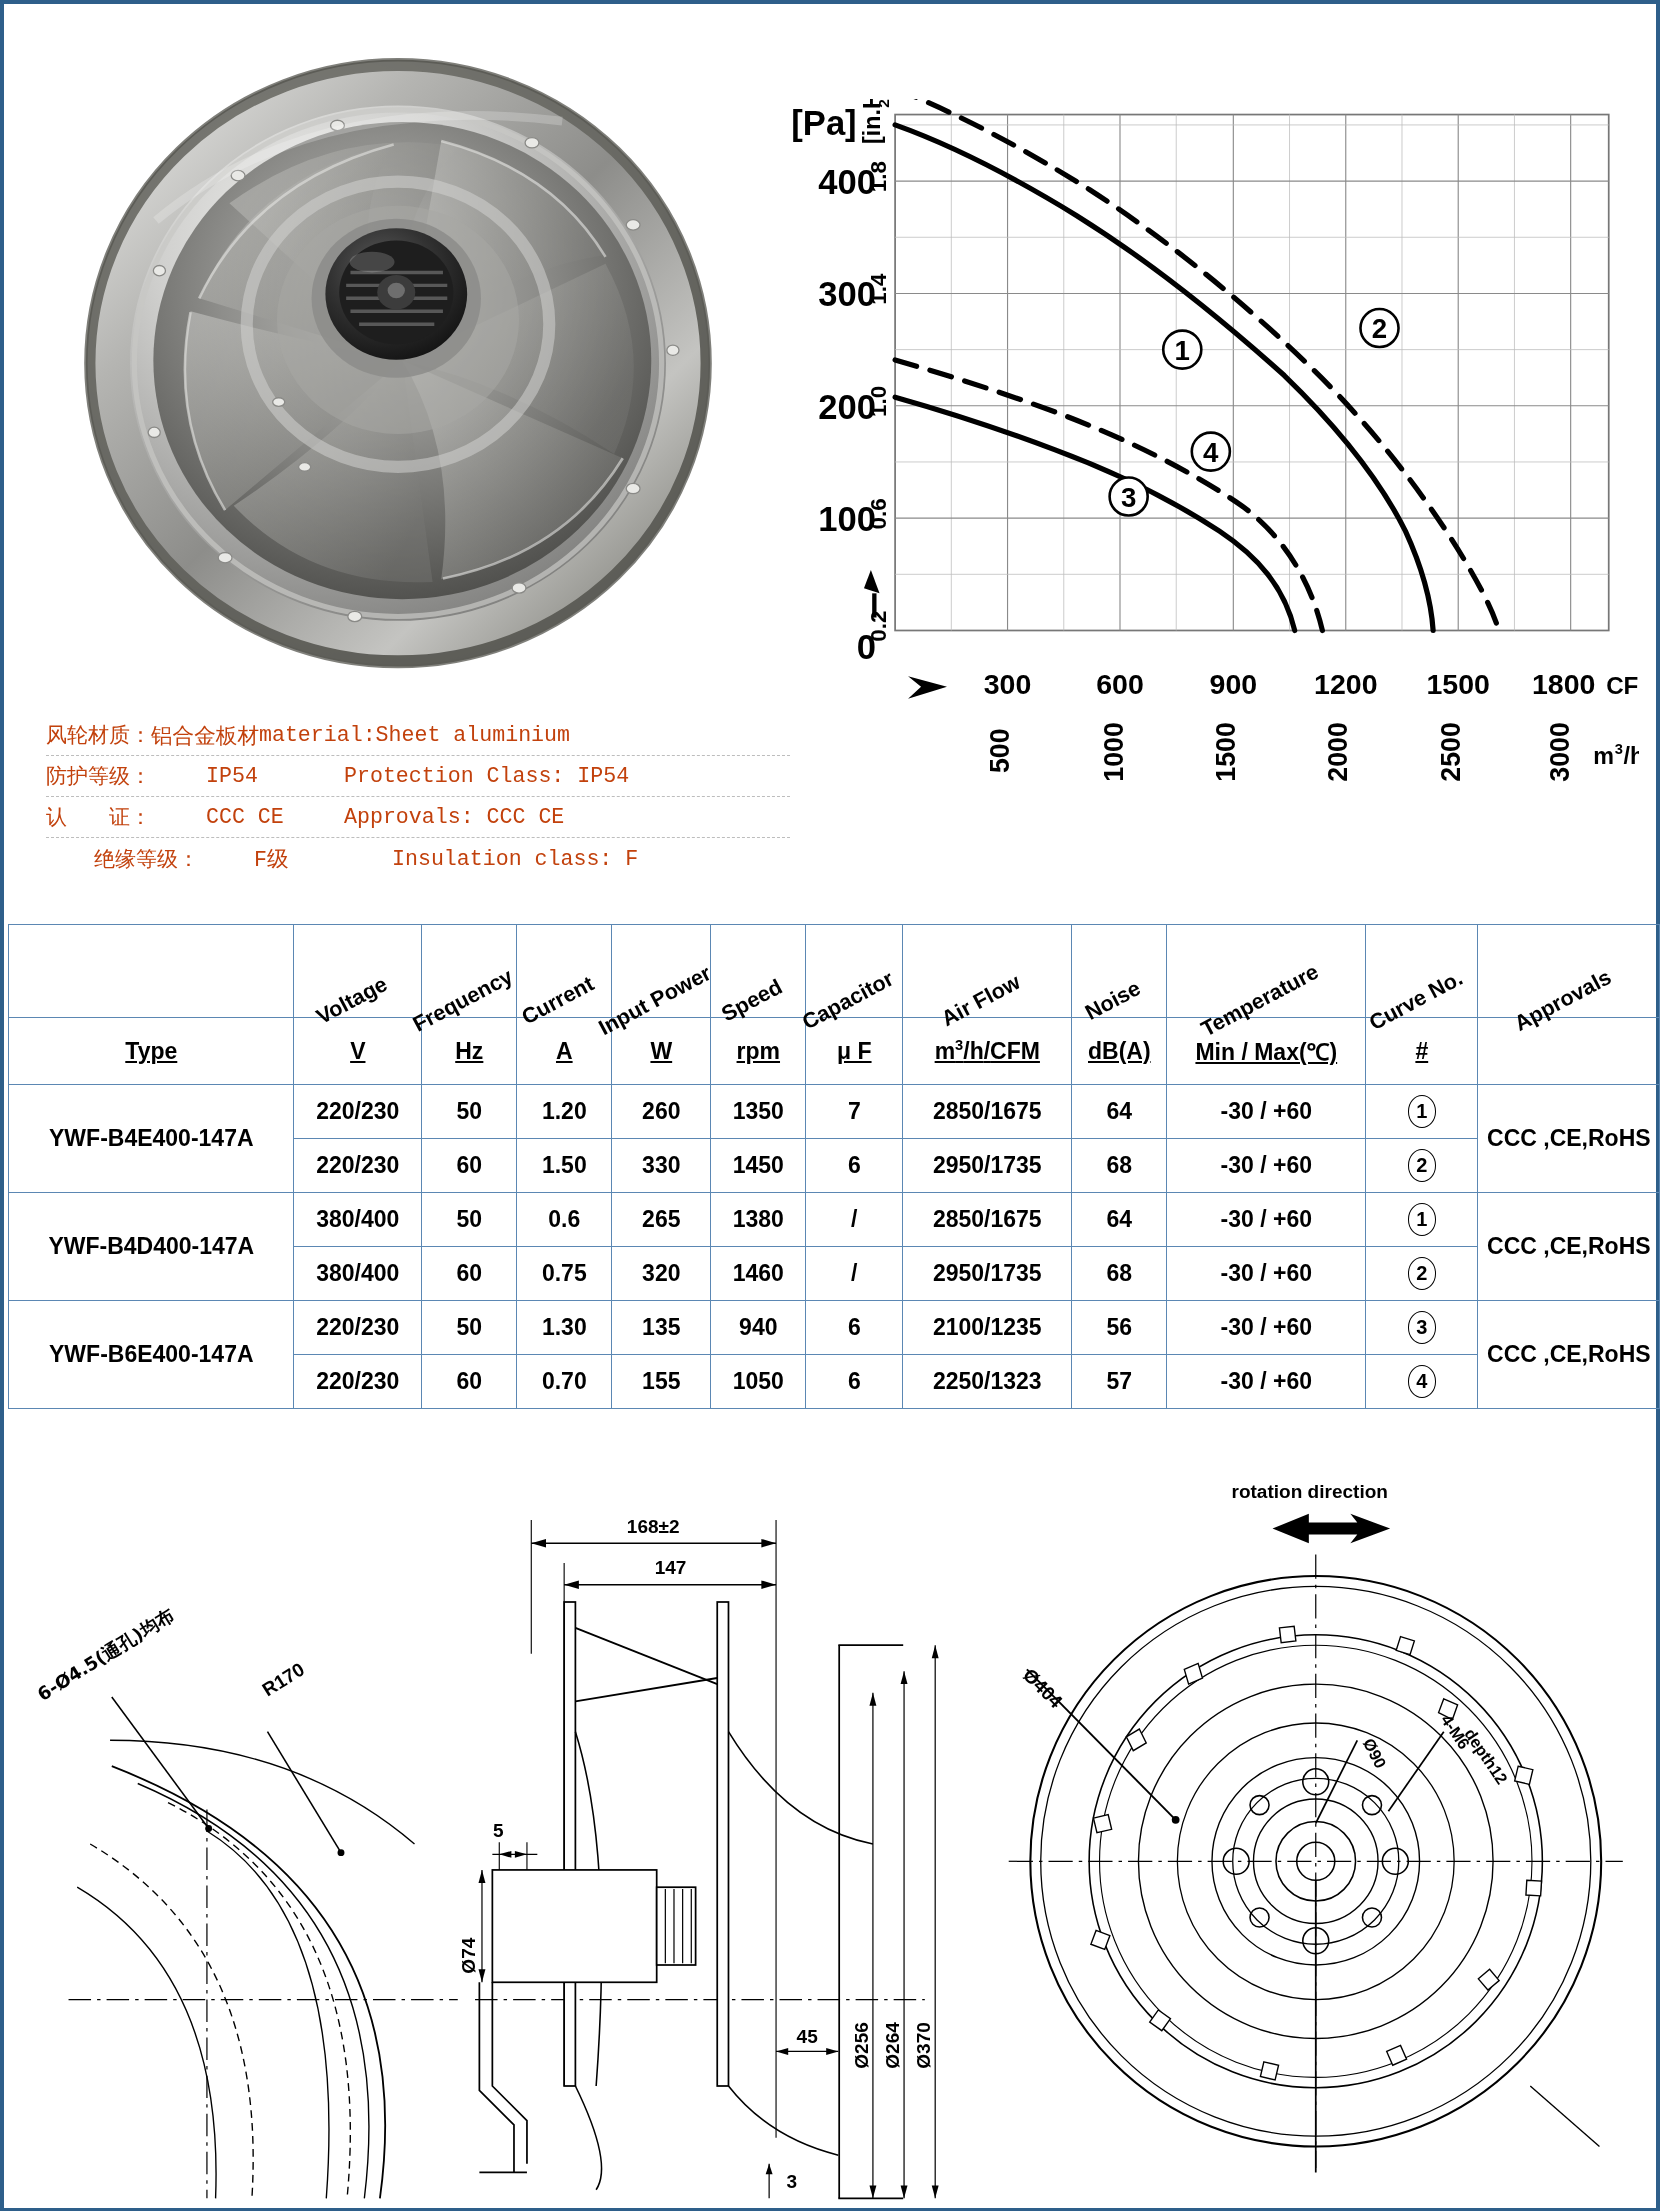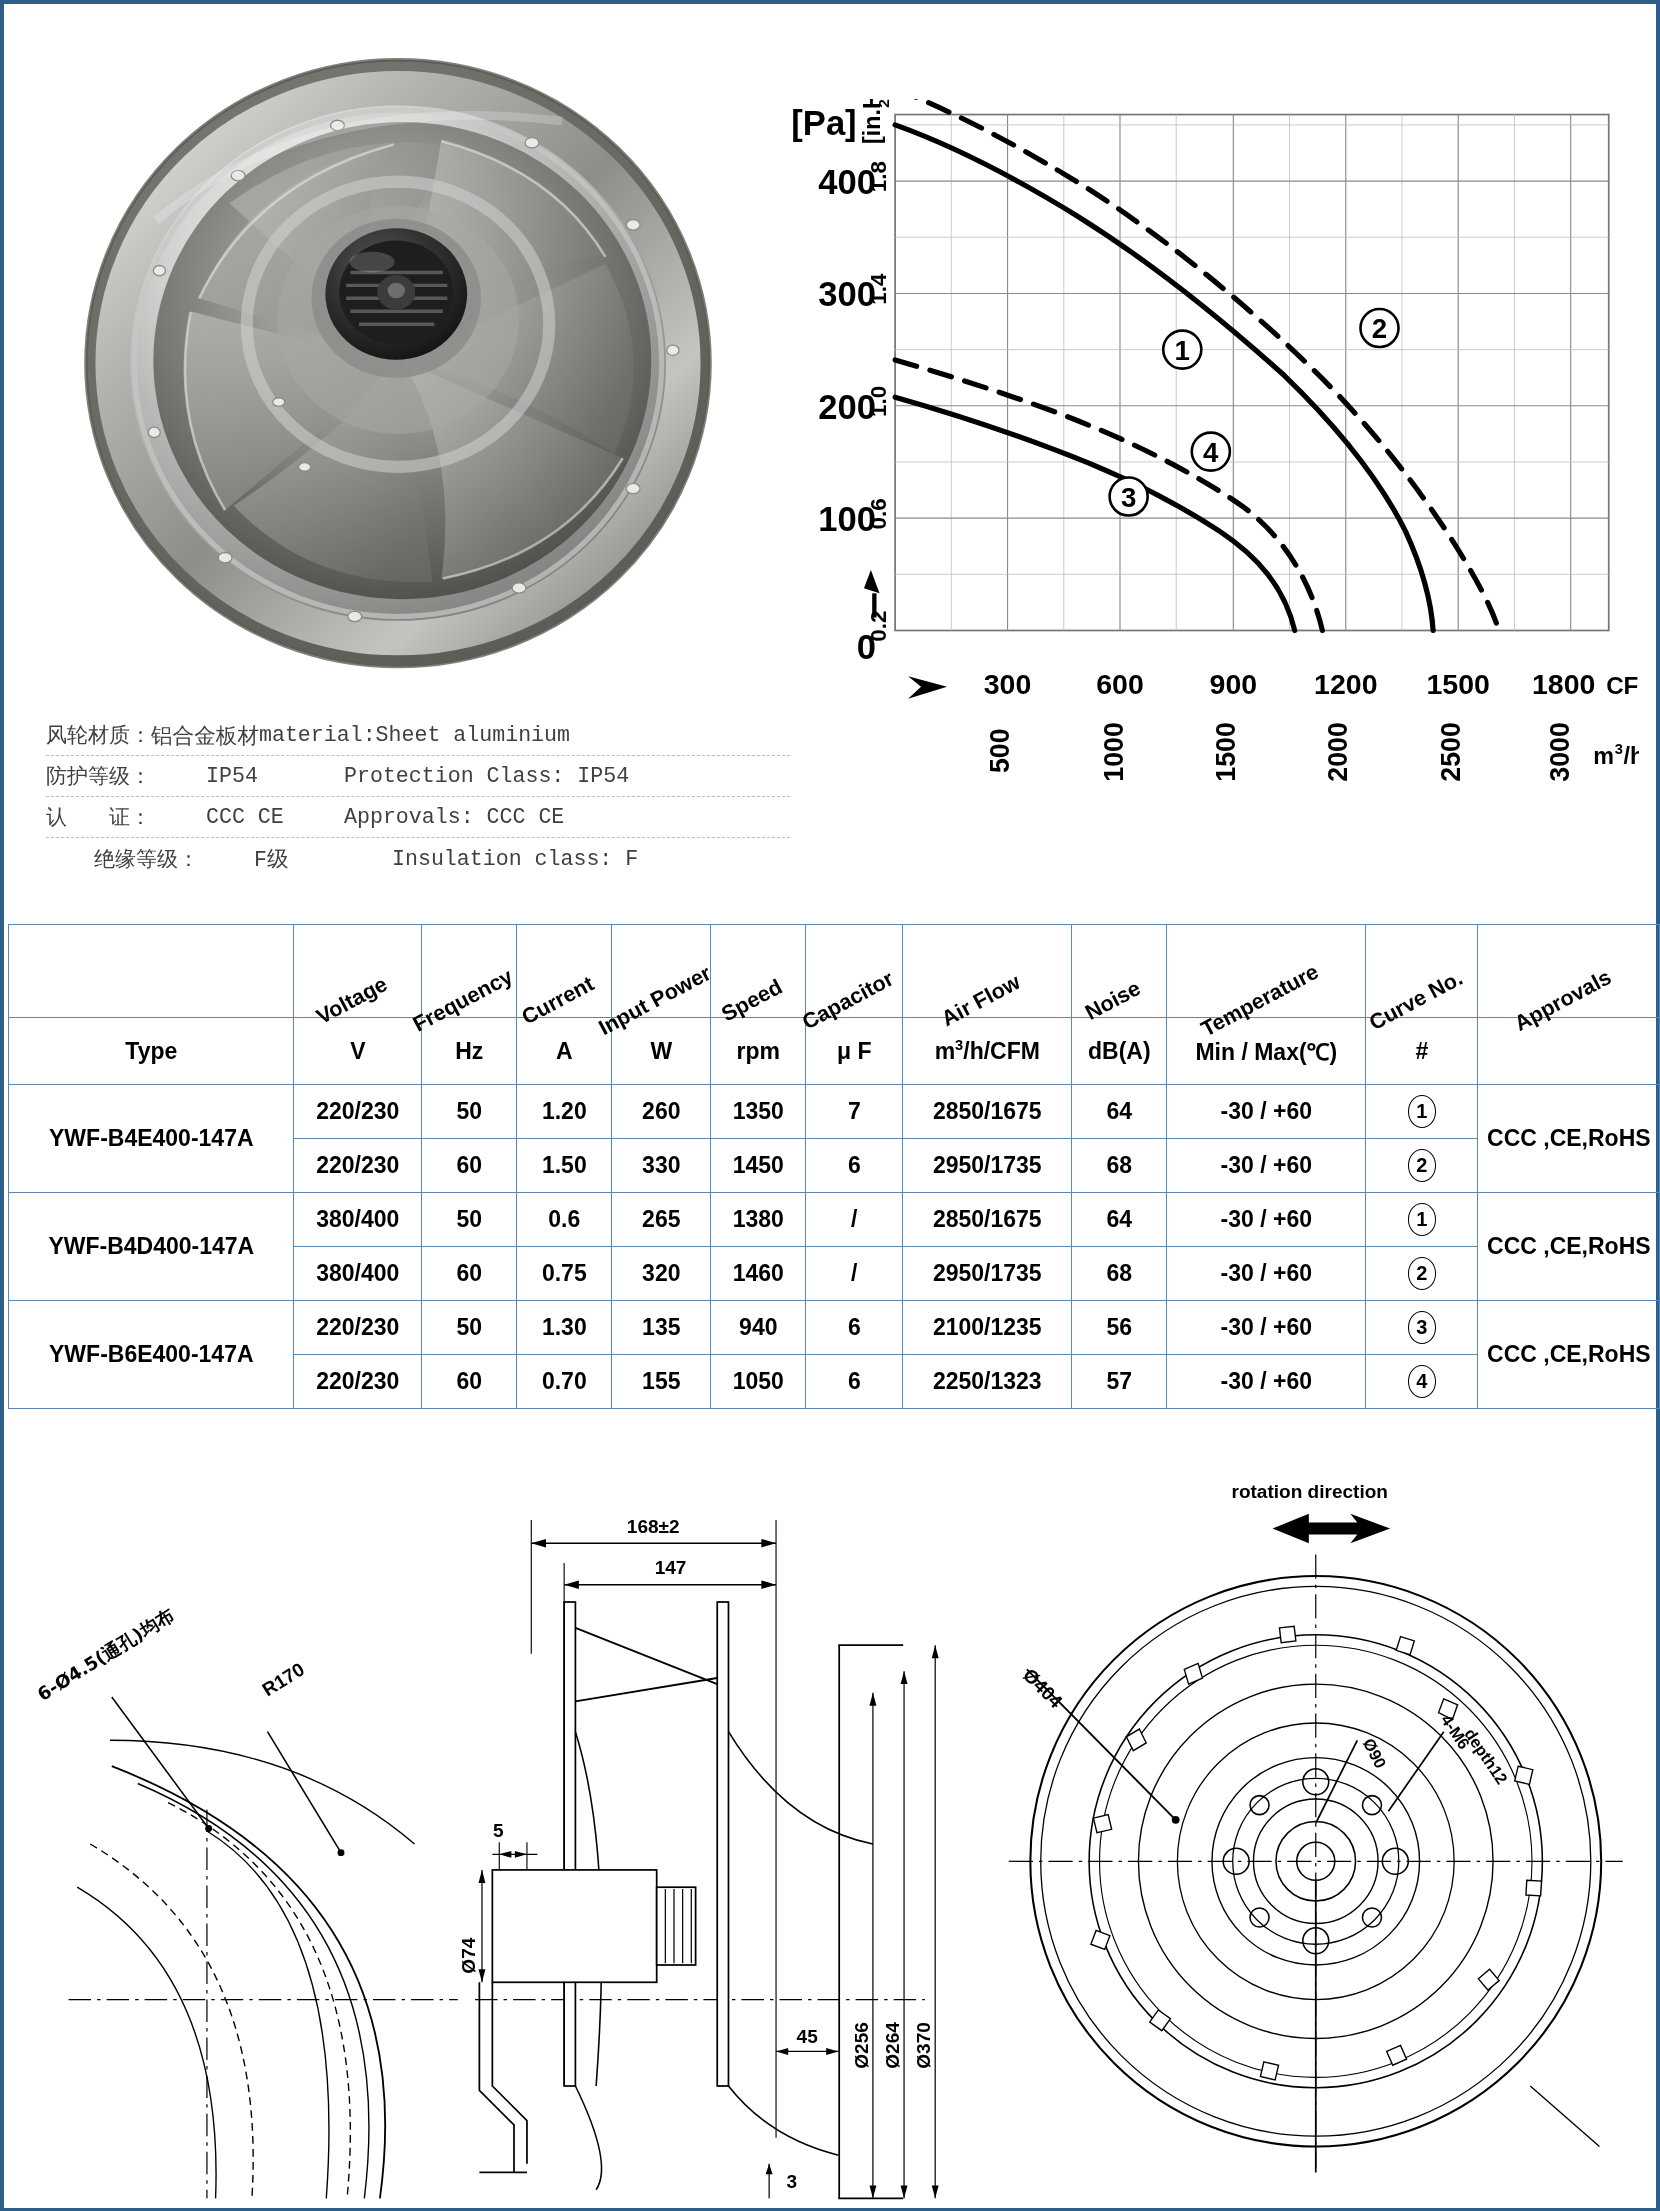--- a/index.html
+++ b/index.html
@@ -24,21 +24,21 @@
 
   
   .photo-wrap { position:absolute; left:48px; top:35px; width:692px; height:657px; }
   .fan-svg { width:100%; height:100%; }
 
   
   .spec-table {
     position:absolute; left:42px; top:711px;
     width:744px;
     font-family:"Liberation Mono", monospace;
-    font-size:21.6px; color:#404040;
+    font-size:21.6px; color:#c2410c;
   }
   .spec-row { display:flex; align-items:center; height:41px; border-bottom:0.9px dashed #bdbdbd; }
   .spec-row:last-child { border-bottom:none;margin-left:48px; }
   .spec-cn { width:160px; white-space:nowrap; font-family:"DejaVu Sans", sans-serif; font-size:21px;}
   .spec-val { width:138px; white-space:nowrap; }
   .spec-en { white-space:nowrap;font-family:Liberation Mono, monospace; }
   .spec-row.first .spec-cn { width:auto; }
   .spec-row.first .spec-val { width:auto; }
 
   
@@ -58,21 +58,21 @@
   .hdr-diag-row td.topline { border-top:1.7px solid #5b87b3; }
   .diag {
     position:absolute; bottom:5.2px; left:50%;
     transform: translateX(-50%) rotate(-28deg);
     transform-origin:center bottom;
     white-space:nowrap;
     font-size:21.6px; font-weight:bold;
     font-family:"Liberation Sans Narrow","Liberation Sans",sans-serif;
     font-stretch:condensed;
   }
-  .unit-row td { height:67px; font-size:27px; }
+  .unit-row td { height:67px; font-size:27px;text-decoration:underline; }
   .data-row td { height:54px; }
   .type-cell { font-size:26px; letter-spacing:0px; }
   .circ {
     display:inline-block; width:28.5px; height:33px; line-height:31px;
     border:1.7px solid #000; border-radius:50%;
     font-size:20px; font-weight:bold; text-align:center;
   }
   .sup { font-size:14.7px; vertical-align:super; }
 
   

